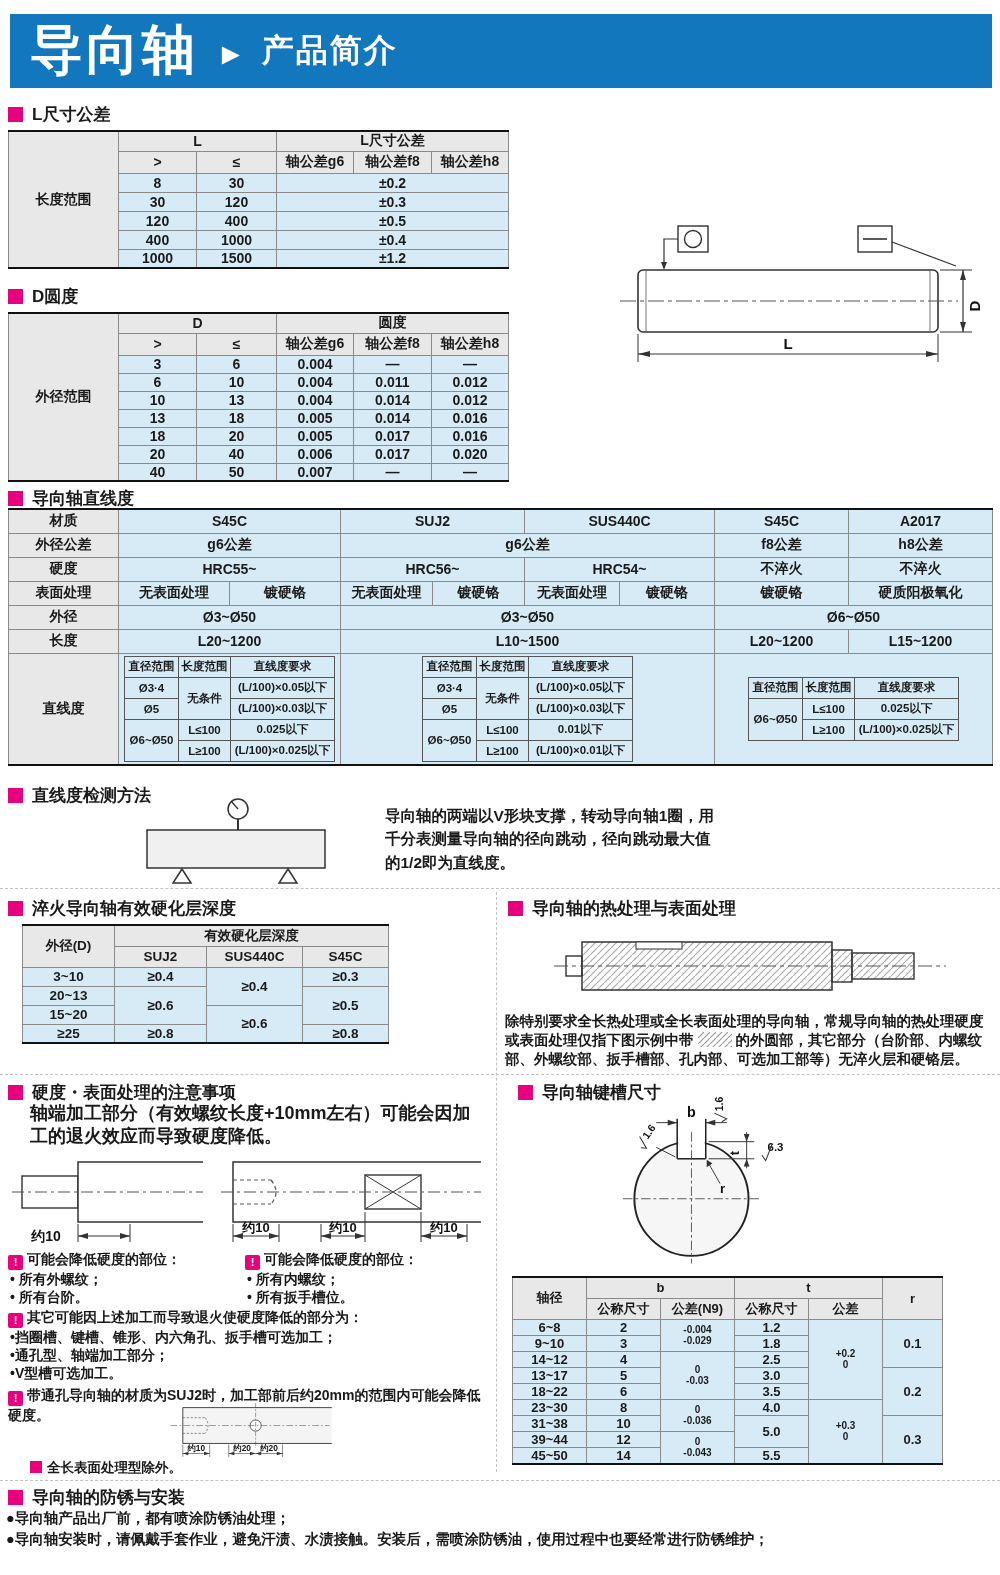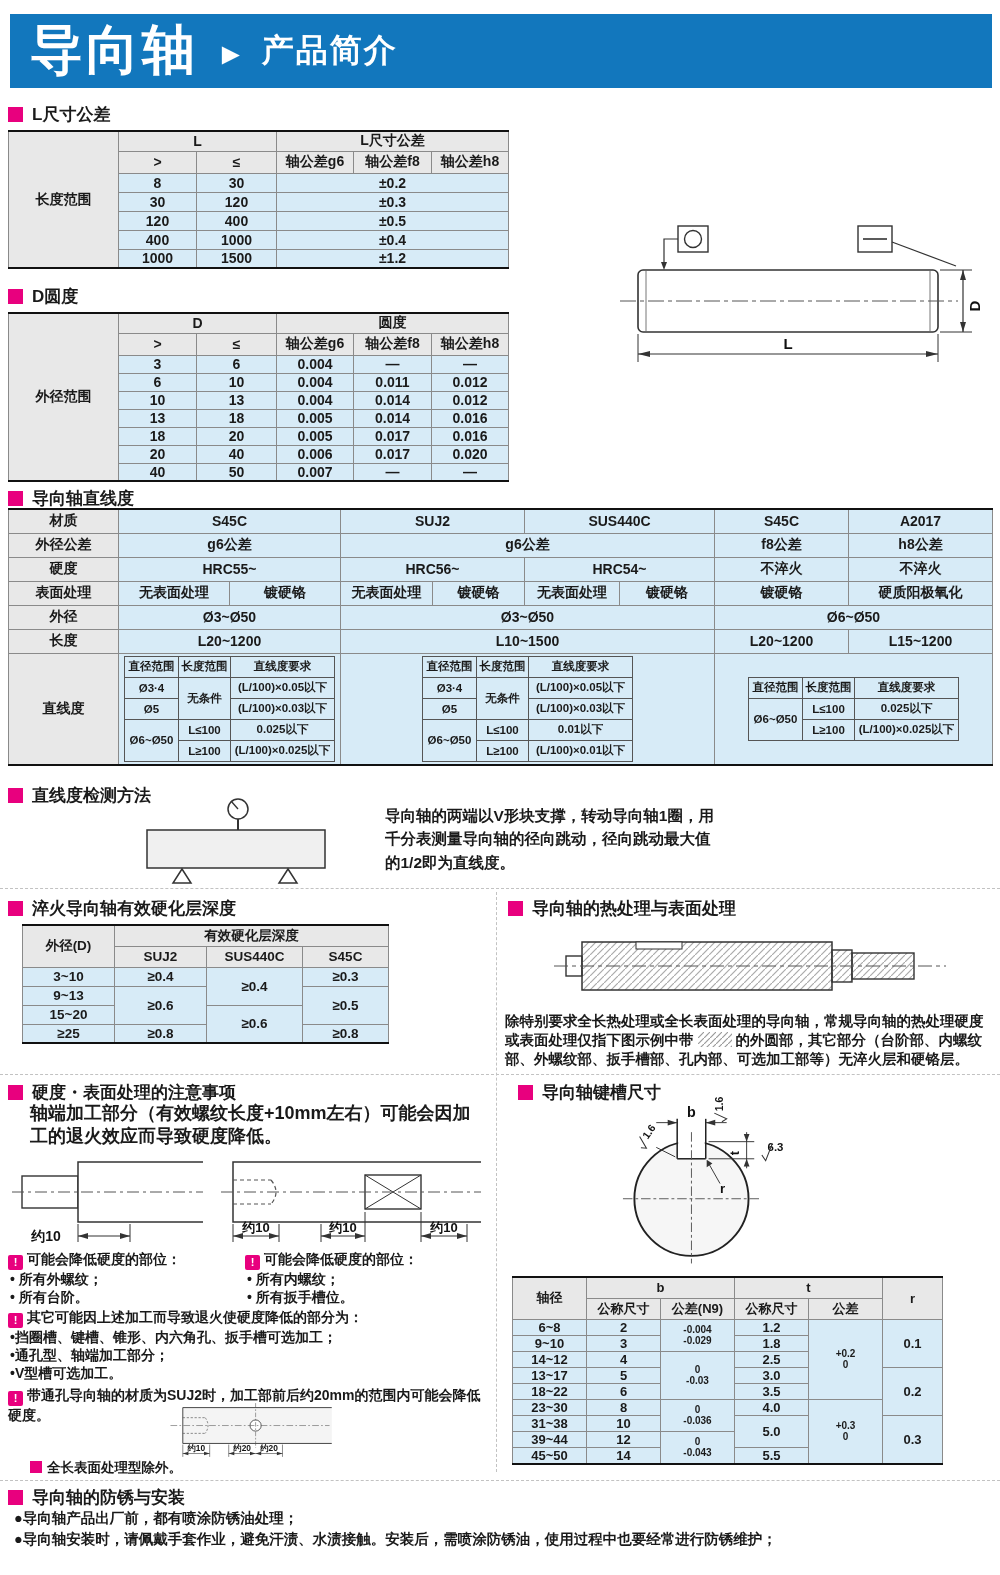--- a/index.html
+++ b/index.html
@@ -410,21 +410,21 @@
         <td class="hd">SUS440C</td>
         <td class="hd">S45C</td>
       </tr>
       <tr style="height:19px">
         <td class="dt">3~10</td>
         <td class="dt">≥0.4</td>
         <td class="dt" rowspan="2">≥0.4</td>
         <td class="dt">≥0.3</td>
       </tr>
       <tr style="height:19px">
-        <td class="dt">9~13</td>
+        <td class="dt">20~13</td>
         <td class="dt" rowspan="2">≥0.6</td>
         <td class="dt" rowspan="2">≥0.5</td>
       </tr>
       <tr style="height:19px">
         <td class="dt">15~20</td>
         <td class="dt" rowspan="2">≥0.6</td>
       </tr>
       <tr style="height:19px">
         <td class="dt">≥25</td>
         <td class="dt">≥0.8</td>
@@ -714,18 +714,18 @@
       </tr>
     </tbody>
   </table>
 
   <div class="hrd" style="left:0;top:1480px;width:1000px;"></div>
 
   <div class="sec" style="left:8px;top:1486px;">
     <span class="sq"></span>
     <span>导向轴的防锈与安装</span>
   </div>
-  <div class="txt" style="left:14px;top:1508px;width:975px;font-size:14.5px;line-height:1.48;">
+  <div class="txt" style="left:6px;top:1508px;width:975px;font-size:14.5px;line-height:1.48;">
     <div><span>●</span><span>导向轴产品出厂前，都有喷涂防锈油处理；</span></div>
     <div><span>●</span><span>导向轴安装时，请佩戴手套作业，避免汗渍、水渍接触。安装后，需喷涂防锈油，使用过程中也要经常进行防锈维护；</span></div>
   </div>
 
 </div>
 
 </body></html>

